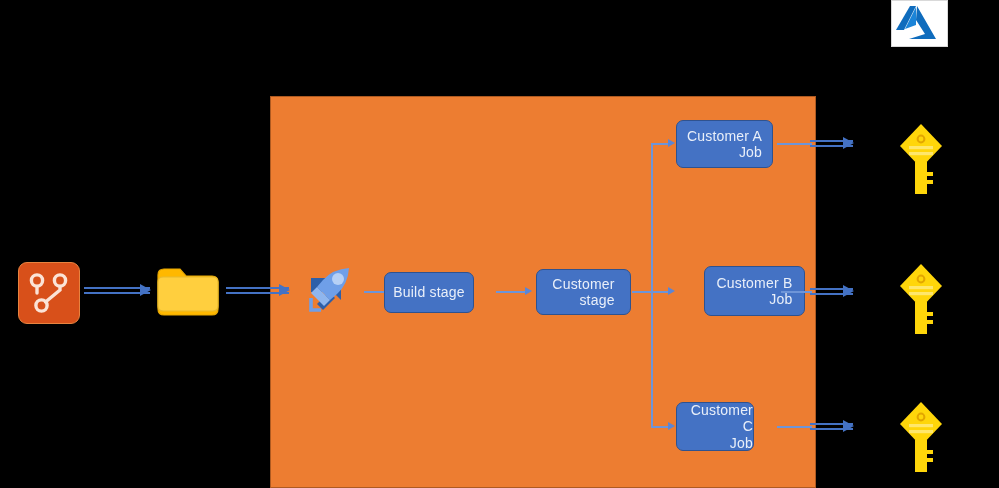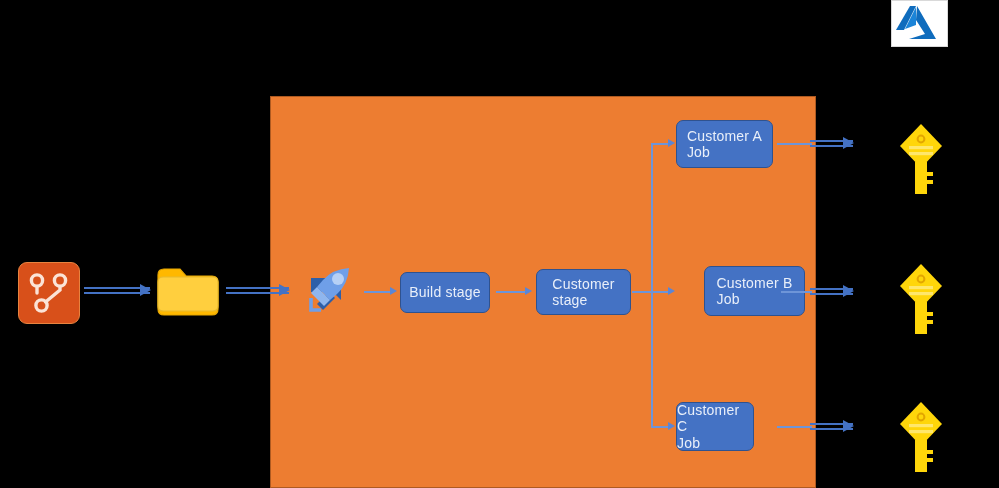--- a/index.html
+++ b/index.html
@@ -15,24 +15,24 @@
   .pipeline-container{
     position:absolute;left:270px;top:96px;width:546px;height:392px;
     background:#ED7D31;border:1px solid #AE5A21;box-sizing:border-box;
   }
 
   
   .box{
     position:absolute;box-sizing:border-box;
     background:#4472C4;border:1px solid #2F528F;border-radius:7px;
     color:#E9EFF9;display:flex;align-items:center;justify-content:center;
-    text-align:left;line-height:1.15;font-size:14px;letter-spacing:.2px;
+    text-align:right;line-height:1.15;font-size:14px;letter-spacing:.2px;
     white-space:pre-line;
   }
-  .box-build   {left:400px;top:272px;width:90px;height:41px;}
+  .box-build   {left:384px;top:272px;width:90px;height:41px;}
   .box-release {left:536px;top:269px;width:95px;height:46px;}
   .job-a {left:676px;top:120px;width:97px;height:48px;}
   .job-b {left:704px;top:266px;width:101px;height:50px;}
   .job-c {left:676px;top:402px;width:78px;height:49px;}
 
   
   .ln{position:absolute;background:#5B86D6;}
   .ln.h{height:2px;}
   .ln.v{width:2px;}
   .ln.thin{background:#6E95D8;}

